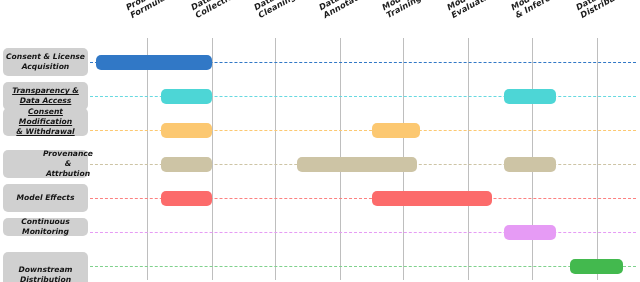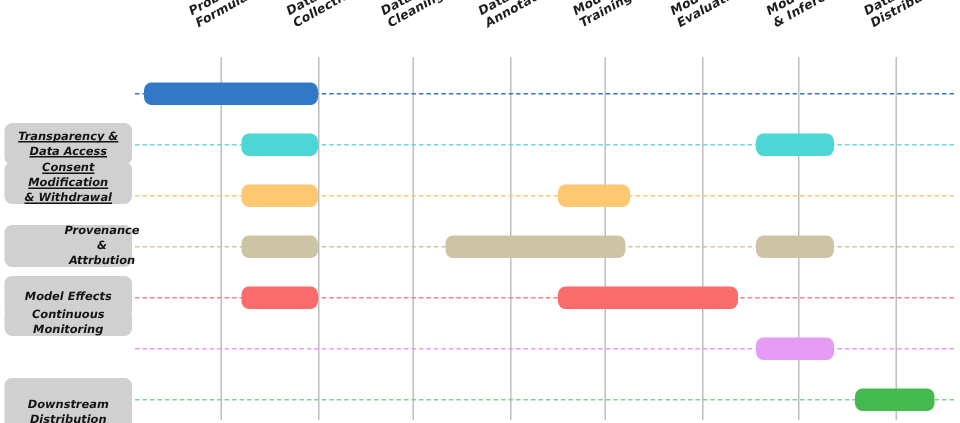--- a/index.html
+++ b/index.html
@@ -91,33 +91,35 @@
     <div class="col-header" style="left: 334px; top: 0px; height: 34px;">Data
 Annotation</div>
     <div class="col-header" style="left: 397px; top: 0px; height: 34px;">Model
 Training</div>
     <div class="col-header" style="left: 462px; top: 0px; height: 34px;">Model
 Evaluation</div>
     <div class="col-header" style="left: 526px; top: 0px; height: 34px;">Model Deployment
 &amp; Inference</div>
     <div class="col-header" style="left: 591px; top: 0px; height: 34px;">Data
 Distribution</div>
+    <div class="row-label" style="top: 48px; height: 28px;">Consent &amp; License
+Acquisition</div>
     <div class="baseline" style="left: 90px; width: 546px; top: 62px; color: rgb(49, 120, 198);"></div>
     <div class="row-label" style="top: 82px; height: 28px; text-decoration: underline;">Transparency &amp;
 Data Access</div>
     <div class="baseline" style="left: 90px; width: 546px; top: 96px; color: rgb(103, 217, 224);"></div>
     <div class="row-label" style="top: 108px; height: 28px; text-decoration: underline;">Consent Modification
 &amp; Withdrawal</div>
     <div class="baseline" style="left: 90px; width: 546px; top: 130px; color: rgb(252, 200, 113);"></div>
     <div class="row-label" style="top: 150px; height: 28px; padding-left: 47px;">Provenance &amp;
 Attrbution</div>
     <div class="baseline" style="left: 90px; width: 546px; top: 164px; color: rgb(205, 196, 165);"></div>
     <div class="row-label" style="top: 184px; height: 28px;">Model Effects</div>
     <div class="baseline" style="left: 90px; width: 546px; top: 198px; color: rgb(252, 128, 128);"></div>
-    <div class="row-label" style="top: 206px; height: 18px;">Continuous
+    <div class="row-label" style="top: 218px; height: 18px;">Continuous
 Monitoring</div>
     <div class="baseline" style="left: 90px; width: 546px; top: 232px; color: rgb(230, 155, 245);"></div>
     <div class="row-label" style="top: 252px; height: 45px;">Downstream
 Distribution</div>
     <div class="baseline" style="left: 90px; width: 546px; top: 266px; color: rgb(127, 209, 141);"></div>
     <div class="bar" style="left: 96px; width: 116px; top: 54.5px; background: rgb(49, 120, 198);"></div>
     <div class="bar" style="left: 161px; width: 51px; top: 88.5px; background: rgb(77, 214, 214);"></div>
     <div class="bar" style="left: 504px; width: 52px; top: 88.5px; background: rgb(77, 214, 214);"></div>
     <div class="bar" style="left: 161px; width: 51px; top: 122.5px; background: rgb(252, 200, 113);"></div>
     <div class="bar" style="left: 372px; width: 48px; top: 122.5px; background: rgb(252, 200, 113);"></div>

